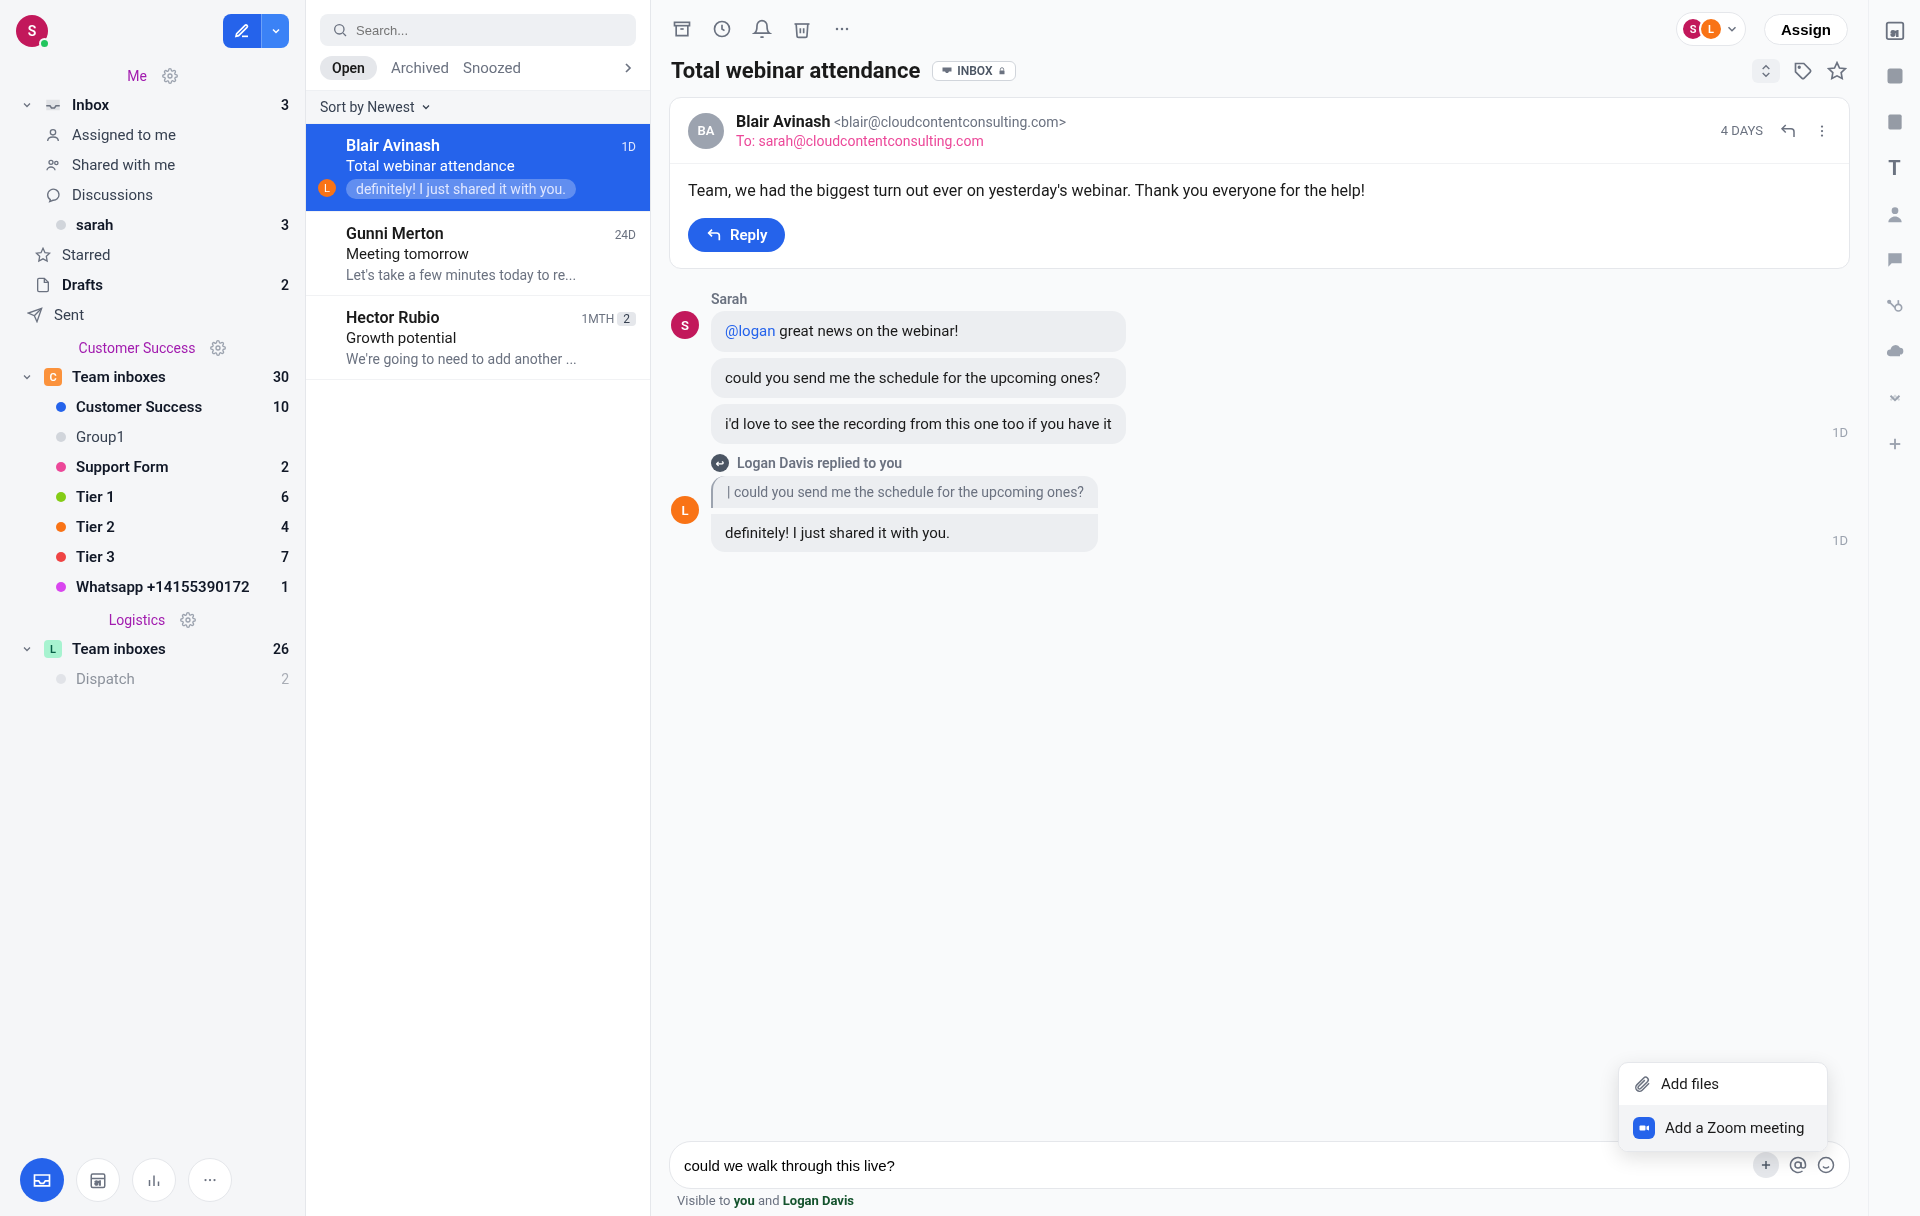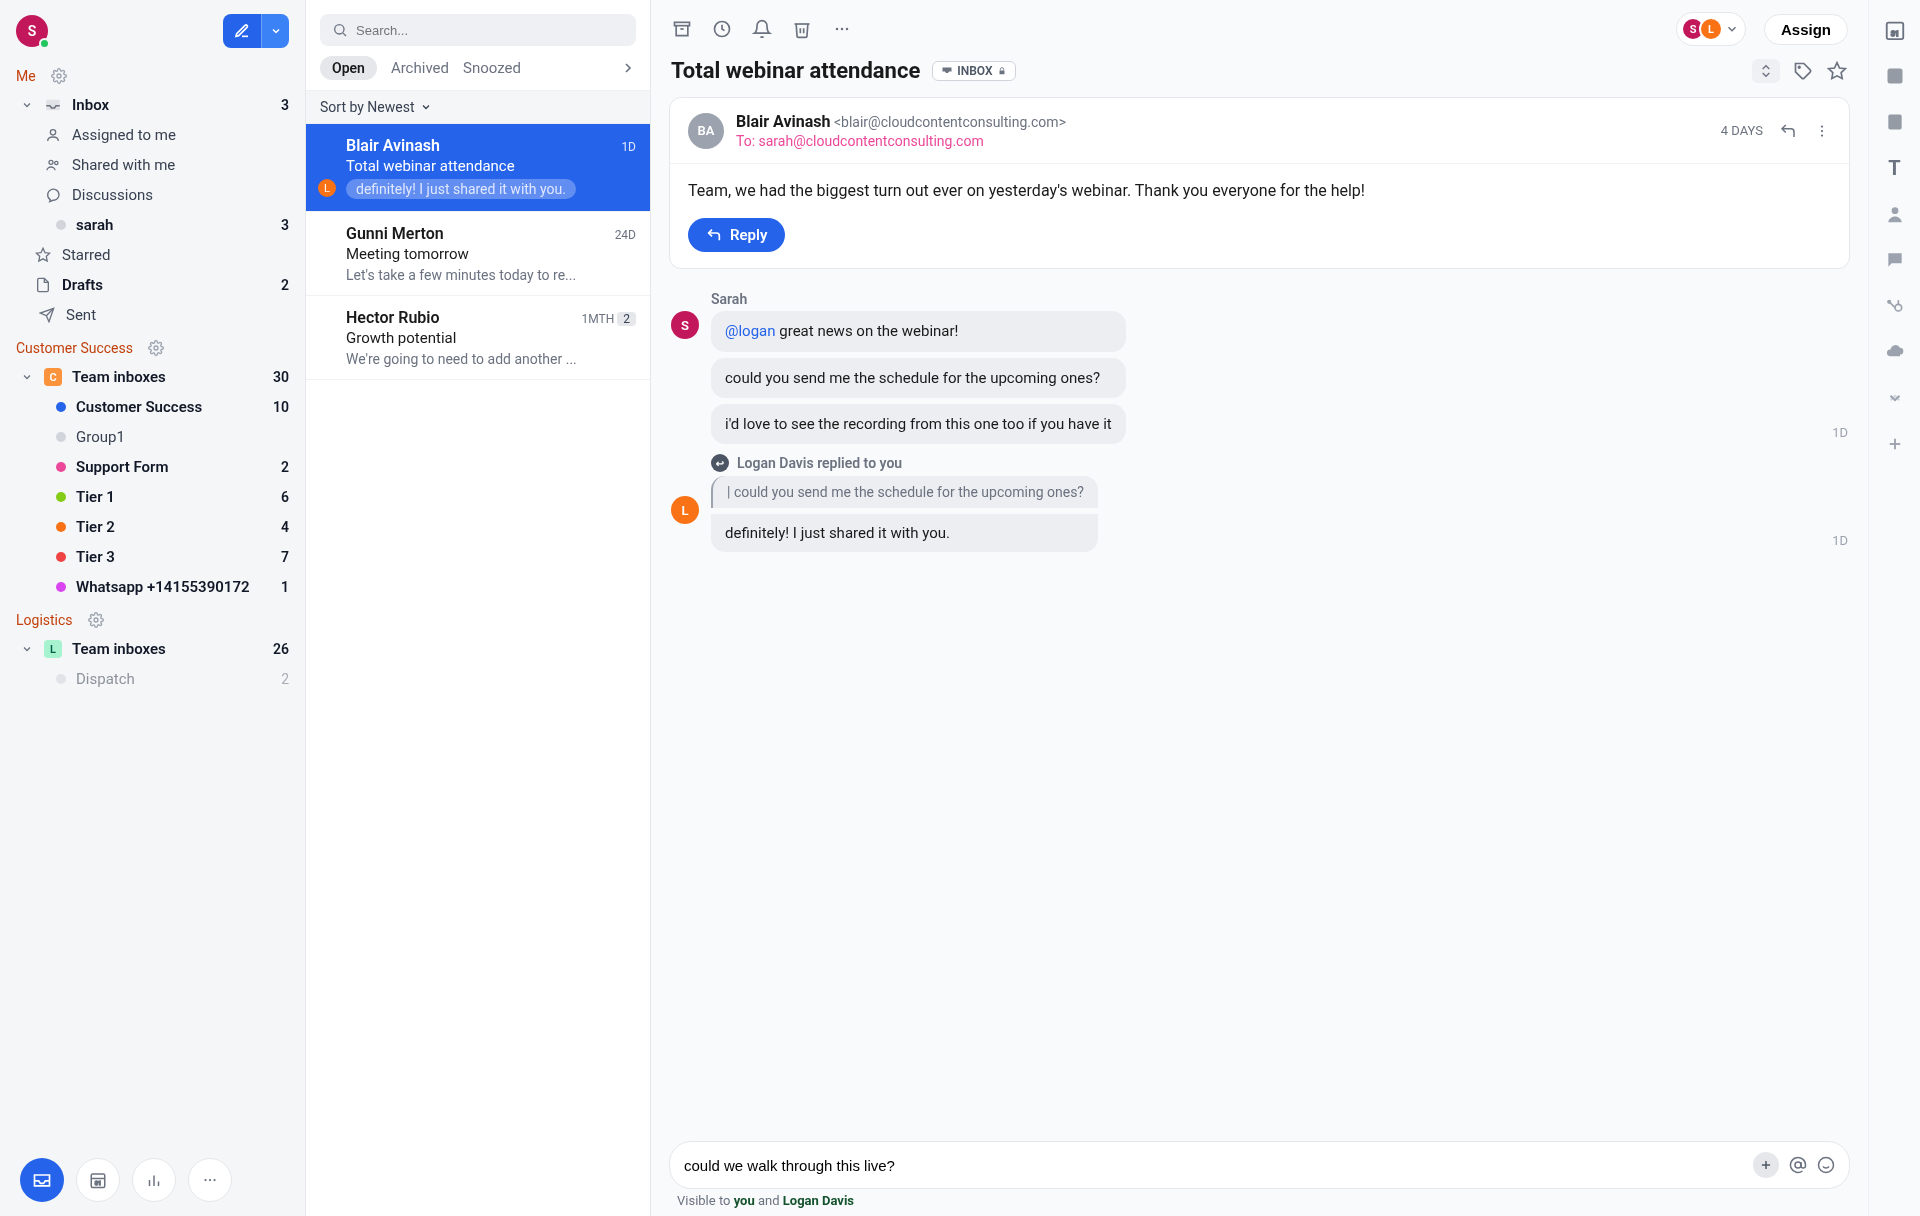--- a/index.html
+++ b/index.html
@@ -8,21 +8,21 @@
 
 
 .sidebar { width: 306px; background: #f5f6f8; display: flex; flex-direction: column; border-right: 1px solid #e5e7eb; }
 .sb-top { display:flex; align-items:center; justify-content:space-between; padding: 14px 16px 10px; }
 .avatar-s { width:32px; height:32px; border-radius:50%; background:#c2185b; color:#fff; display:flex; align-items:center; justify-content:center; font-weight:600; position:relative; font-size:14px;}
 .avatar-s .dot { position:absolute; right:-2px; bottom:-2px; width:11px; height:11px; border-radius:50%; background:#22c55e; border:2px solid #f5f6f8; }
 .compose { display:flex; }
 .compose-main { width:38px; height:34px; background:#2563eb; border-radius:8px 0 0 8px; display:flex; align-items:center; justify-content:center; color:#fff; }
 .compose-drop { width:28px; height:34px; background:#3b82f6; border-radius:0 8px 8px 0; display:flex; align-items:center; justify-content:center; color:#fff; border-left:1px solid rgba(255,255,255,.25);}
 .sb-scroll { flex:1; overflow-y:auto; padding-bottom: 8px; }
-.sb-sec-hdr { display:flex; align-items:center; justify-content:flex-start; padding: 10px 16px 6px; color:#c2410c; font-size:14px;gap:15px; }
+.sb-sec-hdr { display:flex; align-items:center; justify-content:center; padding: 10px 16px 6px; color:#a21caf; font-size:14px;gap:15px; }
 .sb-sec-hdr .gear { color:#9ca3af; }
 .sb-item { display:flex; align-items:center; padding: 6px 16px 6px 20px; gap:10px; cursor:pointer; color:#374151;}
 .sb-item.lvl2 { padding-left: 44px; }
 .sb-item.lvl3 { padding-left: 56px; }
 .sb-item .lbl { flex:1; font-size:15px; }
 .sb-item .cnt { color:#6b7280; font-size:14px;}
 .sb-item.bold .lbl, .sb-item.bold .cnt { font-weight:600; color:#111827;}
 .chev { width:14px; height:14px; display:inline-flex; align-items:center; justify-content:center; color:#6b7280;}
 .ic { width:18px; height:18px; display:inline-flex; align-items:center; justify-content:center; color:#6b7280;}
 .bullet { width:10px; height:10px; border-radius:50%; flex-shrink:0; }
@@ -208,21 +208,21 @@
       <div class="sb-item bold" style="padding-left:34px">
         <span class="ic">
             <svg width="16" height="16" viewBox="0 0 24 24" fill="none" stroke="currentColor" stroke-width="2">
               <path d="M14 2H6a2 2 0 00-2 2v16a2 2 0 002 2h12a2 2 0 002-2V8z"></path>
               <polyline points="14 2 14 8 20 8"></polyline>
             </svg>
           </span>
         <span class="lbl">Drafts</span>
         <span class="cnt">2</span>
       </div>
-      <div class="sb-item" style="padding-left:38px">
+      <div class="sb-item" style="padding-left:26px">
         <span class="ic">
             <svg width="16" height="16" viewBox="0 0 24 24" fill="none" stroke="currentColor" stroke-width="2">
               <line x1="22" y1="2" x2="11" y2="13"></line>
               <polygon points="22 2 15 22 11 13 2 9 22 2"></polygon>
             </svg>
           </span>
         <span class="lbl">Sent</span>
       </div>
 
       <div class="sb-sec-hdr">
@@ -537,20 +537,37 @@
               <div class="qbubble">| <span>could you send me the schedule for the upcoming ones?</span></div>
               <div class="rbubble">definitely! I just shared it with you.</div>
             </div>
             <span class="msg-time">1D</span>
           </div>
         </div>
       </div>
     </div>
 
     <div class="composer-wrap">
+      <div class="popup">
+        <div class="popup-item">
+          <svg width="18" height="18" viewBox="0 0 24 24" fill="none" stroke="#6b7280" stroke-width="2">
+              <path d="M21.4 11.05l-9.19 9.19a5 5 0 01-7.07-7.07l9.19-9.19a3.5 3.5 0 014.95 4.95l-9.2 9.19a2 2 0 01-2.83-2.83l8.49-8.48"></path>
+            </svg>
+          <span>Add files</span>
+        </div>
+        <div class="popup-item hover">
+          <span class="zoom-ico">
+              <svg width="12" height="12" viewBox="0 0 24 24" fill="currentColor">
+                <rect x="3" y="7" width="12" height="10" rx="2"></rect>
+                <polygon points="17 9 22 7 22 17 17 15"></polygon>
+              </svg>
+            </span>
+          <span>Add a Zoom meeting</span>
+        </div>
+      </div>
       <div class="composer">
         <input value="could we walk through this live?" style="">
         <span class="plus-btn">
             <svg width="14" height="14" viewBox="0 0 24 24" fill="none" stroke="currentColor" stroke-width="2.5">
               <line x1="12" y1="5" x2="12" y2="19"></line>
               <line x1="5" y1="12" x2="19" y2="12"></line>
             </svg>
           </span>
         <span class="c-icon">
             <svg width="18" height="18" viewBox="0 0 24 24" fill="none" stroke="currentColor" stroke-width="2">

